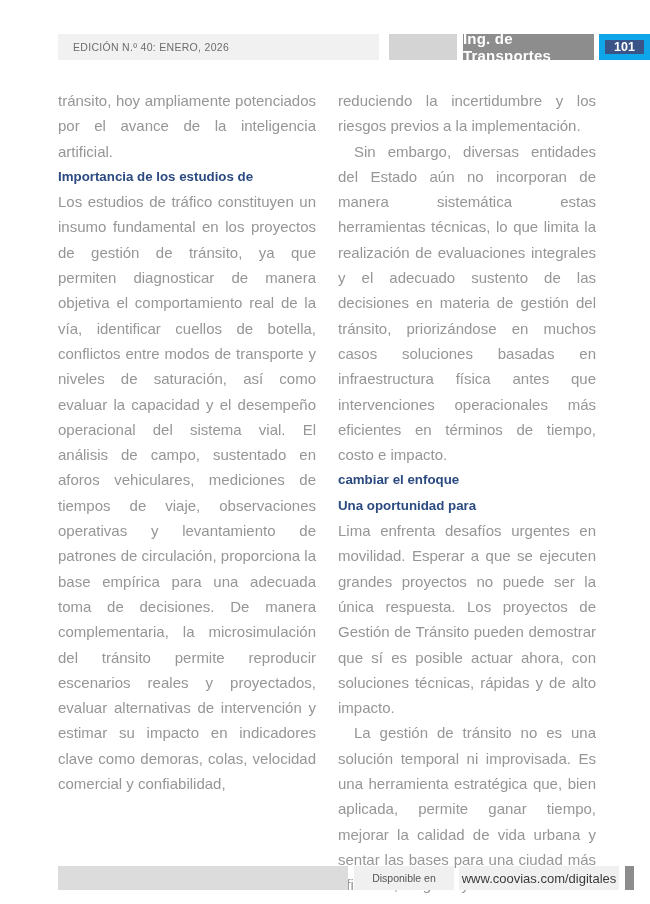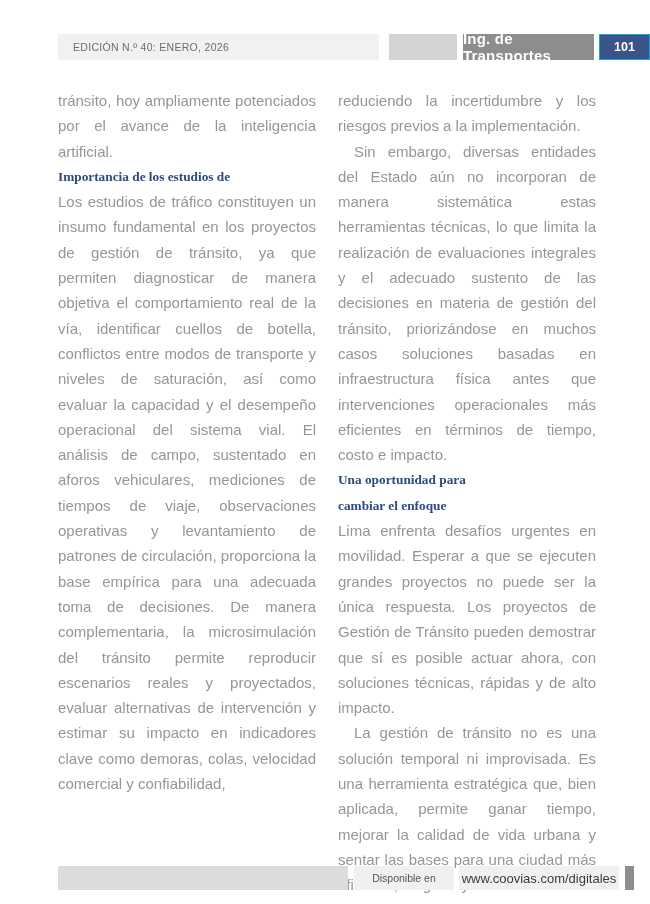--- a/index.html
+++ b/index.html
@@ -70,21 +70,21 @@
   }
   .header-pagenum {
     flex: 1 1 auto;
     background: #3b5488;
     color: #ffffff;
     display: flex;
     align-items: center;
     justify-content: center;
     font-size: 12.5px;
     font-weight: bold;
-    border: 1px solid #0ea5e9;
+    border: 6px solid #0ea5e9;
     box-sizing: border-box;
   }
 
   
   .content {
     position: absolute;
     top: 88px;
     left: 58px;
     width: 537px;
     display: flex;
@@ -108,21 +108,21 @@
   p.body-text.indent {
     text-indent: 16px;
   }
   h3.section-head {
     margin: 0;
     font-size: 13.3px;
     line-height: 25.3px;
     color: #2b4a80;
     font-weight: bold;
     text-align: left;
-    font-family: Liberation Serif, serif;
+    font-family: Liberation Sans, sans-serif;
   }
 
   
   .footer {
     position: absolute;
     top: 866px;
     left: 58px;
     right: 0px;
     height: 24px;
     display: flex;
@@ -187,22 +187,22 @@
 
     <div class="col">
       <p class="body-text">tránsito, hoy ampliamente potenciados por el avance de la inteligencia artificial.</p>
       <h3 class="section-head">Importancia de los estudios de</h3>
       <p class="body-text">Los estudios de tráfico constituyen un insumo fundamental en los proyectos de gestión de tránsito, ya que permiten diagnosticar de manera objetiva el comportamiento real de la vía, identificar cuellos de botella, conflictos entre modos de transporte y niveles de saturación, así como evaluar la capacidad y el desempeño operacional del sistema vial. El análisis de campo, sustentado en aforos vehiculares, mediciones de tiempos de viaje, observaciones operativas y levantamiento de patrones de circulación, proporciona la base empírica para una adecuada toma de decisiones. De manera complementaria, la microsimulación del tránsito permite reproducir escenarios reales y proyectados, evaluar alternativas de intervención y estimar su impacto en indicadores clave como demoras, colas, velocidad comercial y confiabilidad,</p>
     </div>
 
     <div class="col">
       <p class="body-text">reduciendo la incertidumbre y los riesgos previos a la implementación.</p>
       <p class="body-text indent">Sin embargo, diversas entidades del Estado aún no incorporan de manera sistemática estas herramientas técnicas, lo que limita la realización de evaluaciones integrales y el adecuado sustento de las decisiones en materia de gestión del tránsito, priorizándose en muchos casos soluciones basadas en infraestructura física antes que intervenciones operacionales más eficientes en términos de tiempo, costo e impacto.</p>
+      <h3 class="section-head">cambiar el enfoque</h3>
       <h3 class="section-head">Una oportunidad para</h3>
-      <h3 class="section-head">cambiar el enfoque</h3>
       <p class="body-text">Lima enfrenta desafíos urgentes en movilidad. Esperar a que se ejecuten grandes proyectos no puede ser la única respuesta. Los proyectos de Gestión de Tránsito pueden demostrar que sí es posible actuar ahora, con soluciones técnicas, rápidas y de alto impacto.</p>
       <p class="body-text indent">La gestión de tránsito no es una solución temporal ni improvisada. Es una herramienta estratégica que, bien aplicada, permite ganar tiempo, mejorar la calidad de vida urbana y sentar las bases para una ciudad más eficiente, segura y sostenible. Antes de más concreto, necesitamos más gestión.</p>
     </div>
 
   </div>
 
   <div class="footer">
     <div class="footer-bar"></div>
     <div class="footer-gap"></div>
     <div class="footer-label">Disponible en</div>

